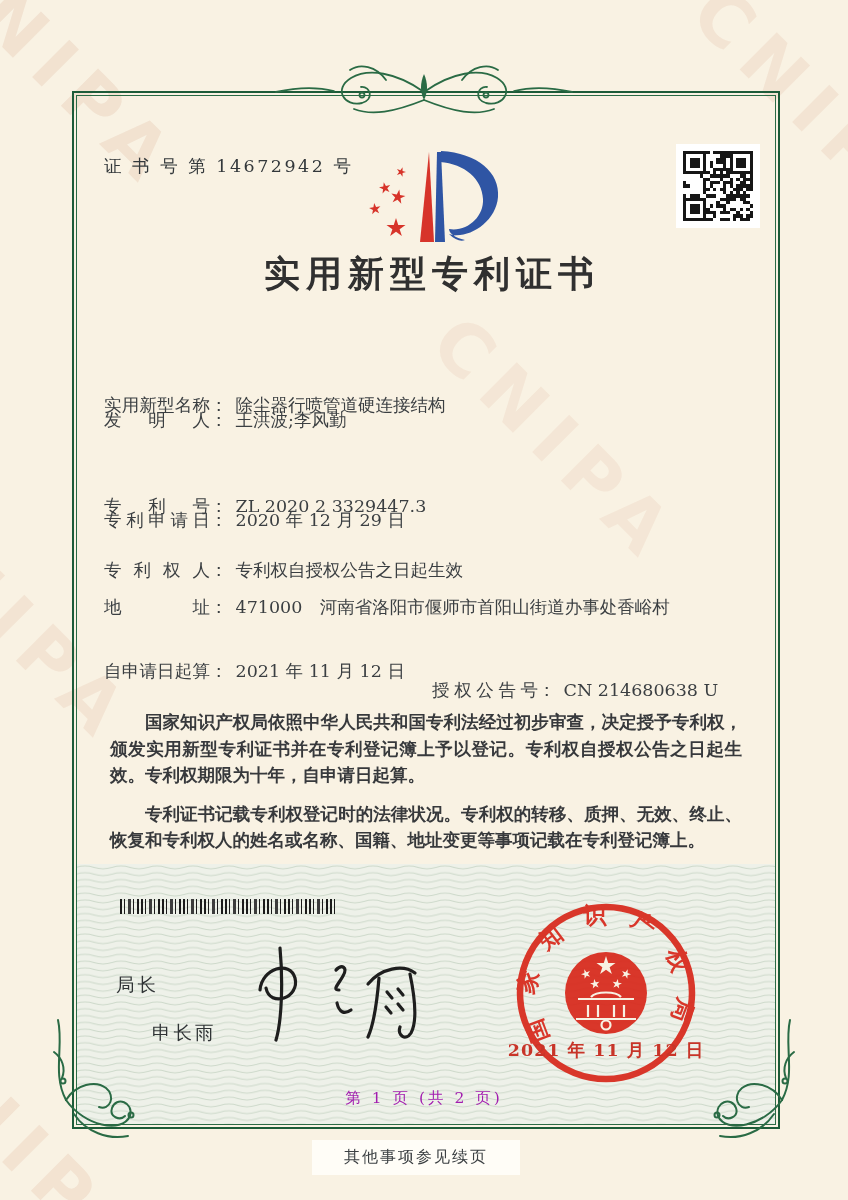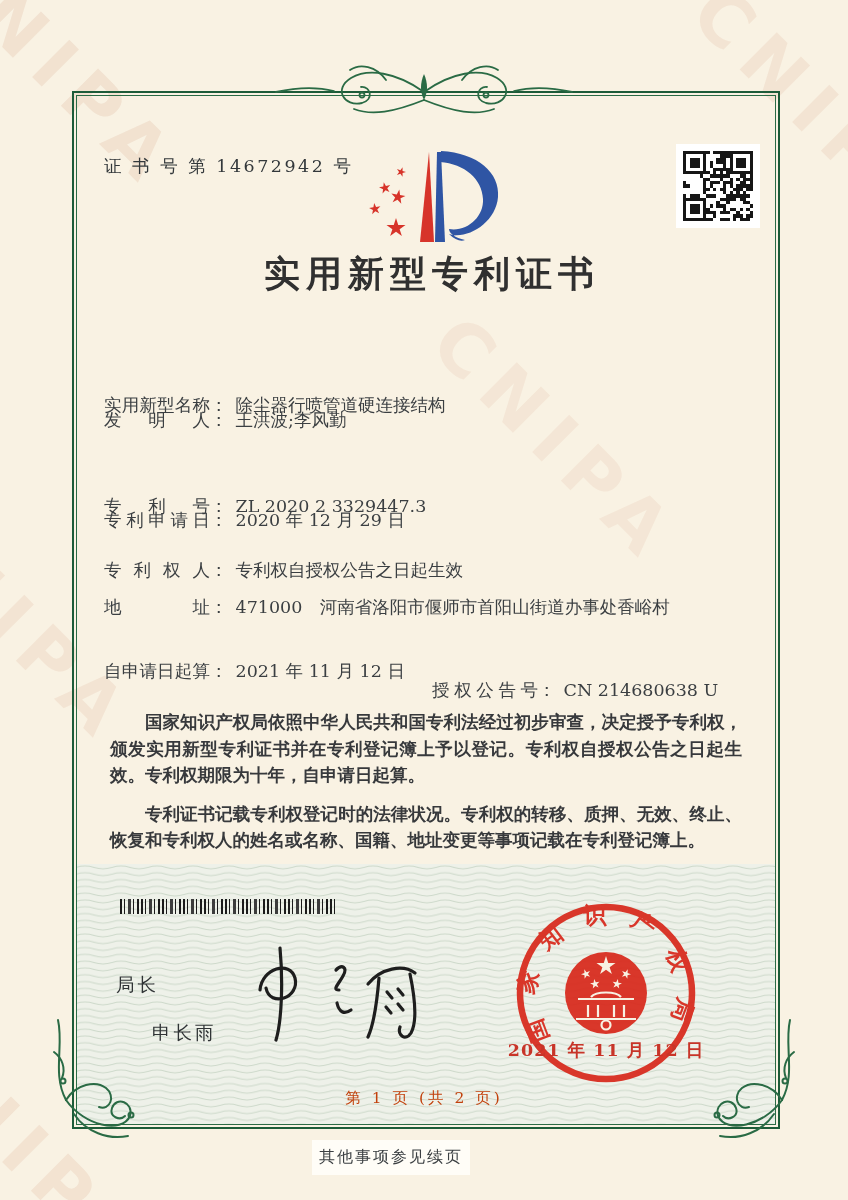--- a/index.html
+++ b/index.html
@@ -55,23 +55,23 @@
   .barcode{
     left:120px;top:899px;width:216px;height:15px;
     background:repeating-linear-gradient(90deg,
       #1b1b1b 0 2px,transparent 2px 4px,
       #1b1b1b 4px 5px,transparent 5px 8px,
       #3c3c3c 8px 11px,transparent 11px 13px,
       #1b1b1b 13px 14px,transparent 14px 17px,
       #1b1b1b 17px 19px,transparent 19px 21px);
   }
   .official{left:116px;font-size:18.5px;color:#2f3335;letter-spacing:3px;}
-  .page-ind{left:0;top:1088px;width:848px;text-align:center;font-size:15.5px;letter-spacing:3px;color:#c2410c;}
+  .page-ind{left:0;top:1088px;width:848px;text-align:center;font-size:15.5px;letter-spacing:3px;color:#a21caf;}
   .cont-note{
-    left:312px;top:1140px;background:#fffdf7;padding:7px 7px;
+    left:312px;top:1140px;background:#fffdf7;padding:7px 32px;
     font-size:16px;letter-spacing:2px;color:#3c4043;
   }
   .sig-svg,.seal-svg,.orn{pointer-events:none;}
 </style>
 </head>
 <body>
 
 <svg width="0" height="0" style="position:absolute">
   <defs>
     <polygon id="star" points="0,-1 0.2245,-0.309 0.951,-0.309 0.363,0.118 0.588,0.809 0,0.382 -0.588,0.809 -0.363,0.118 -0.951,-0.309 -0.2245,-0.309"></polygon>

